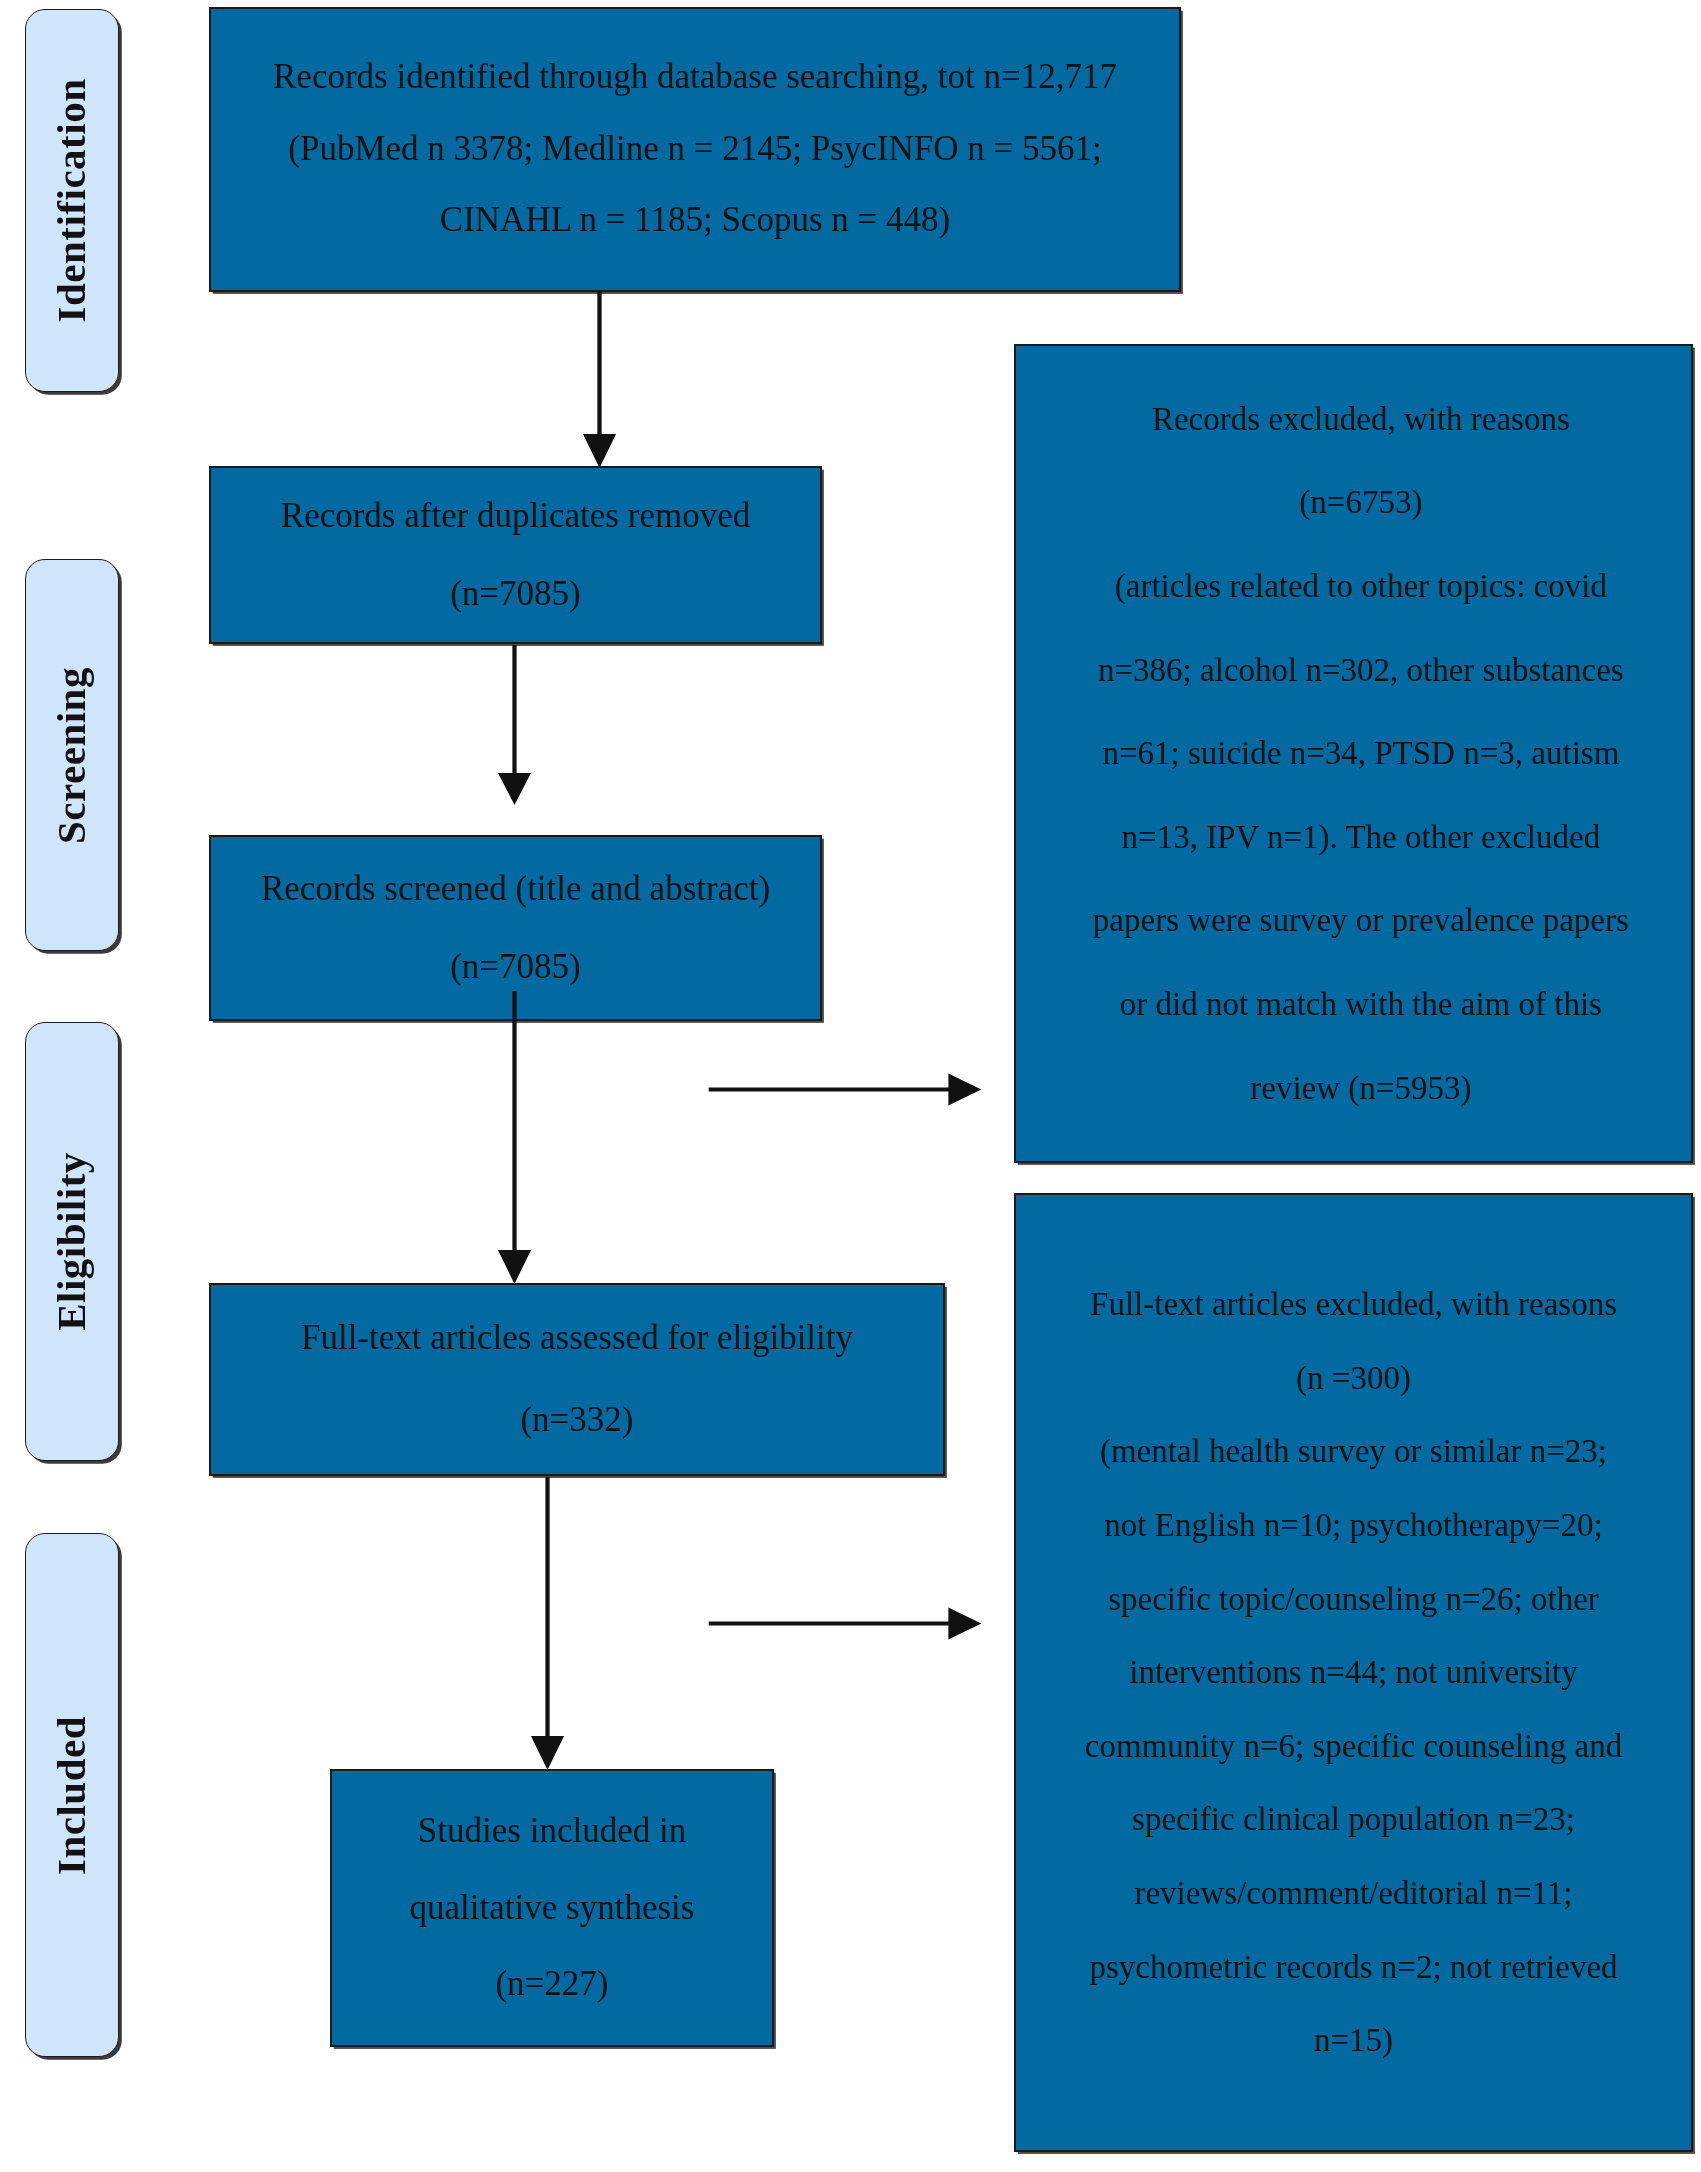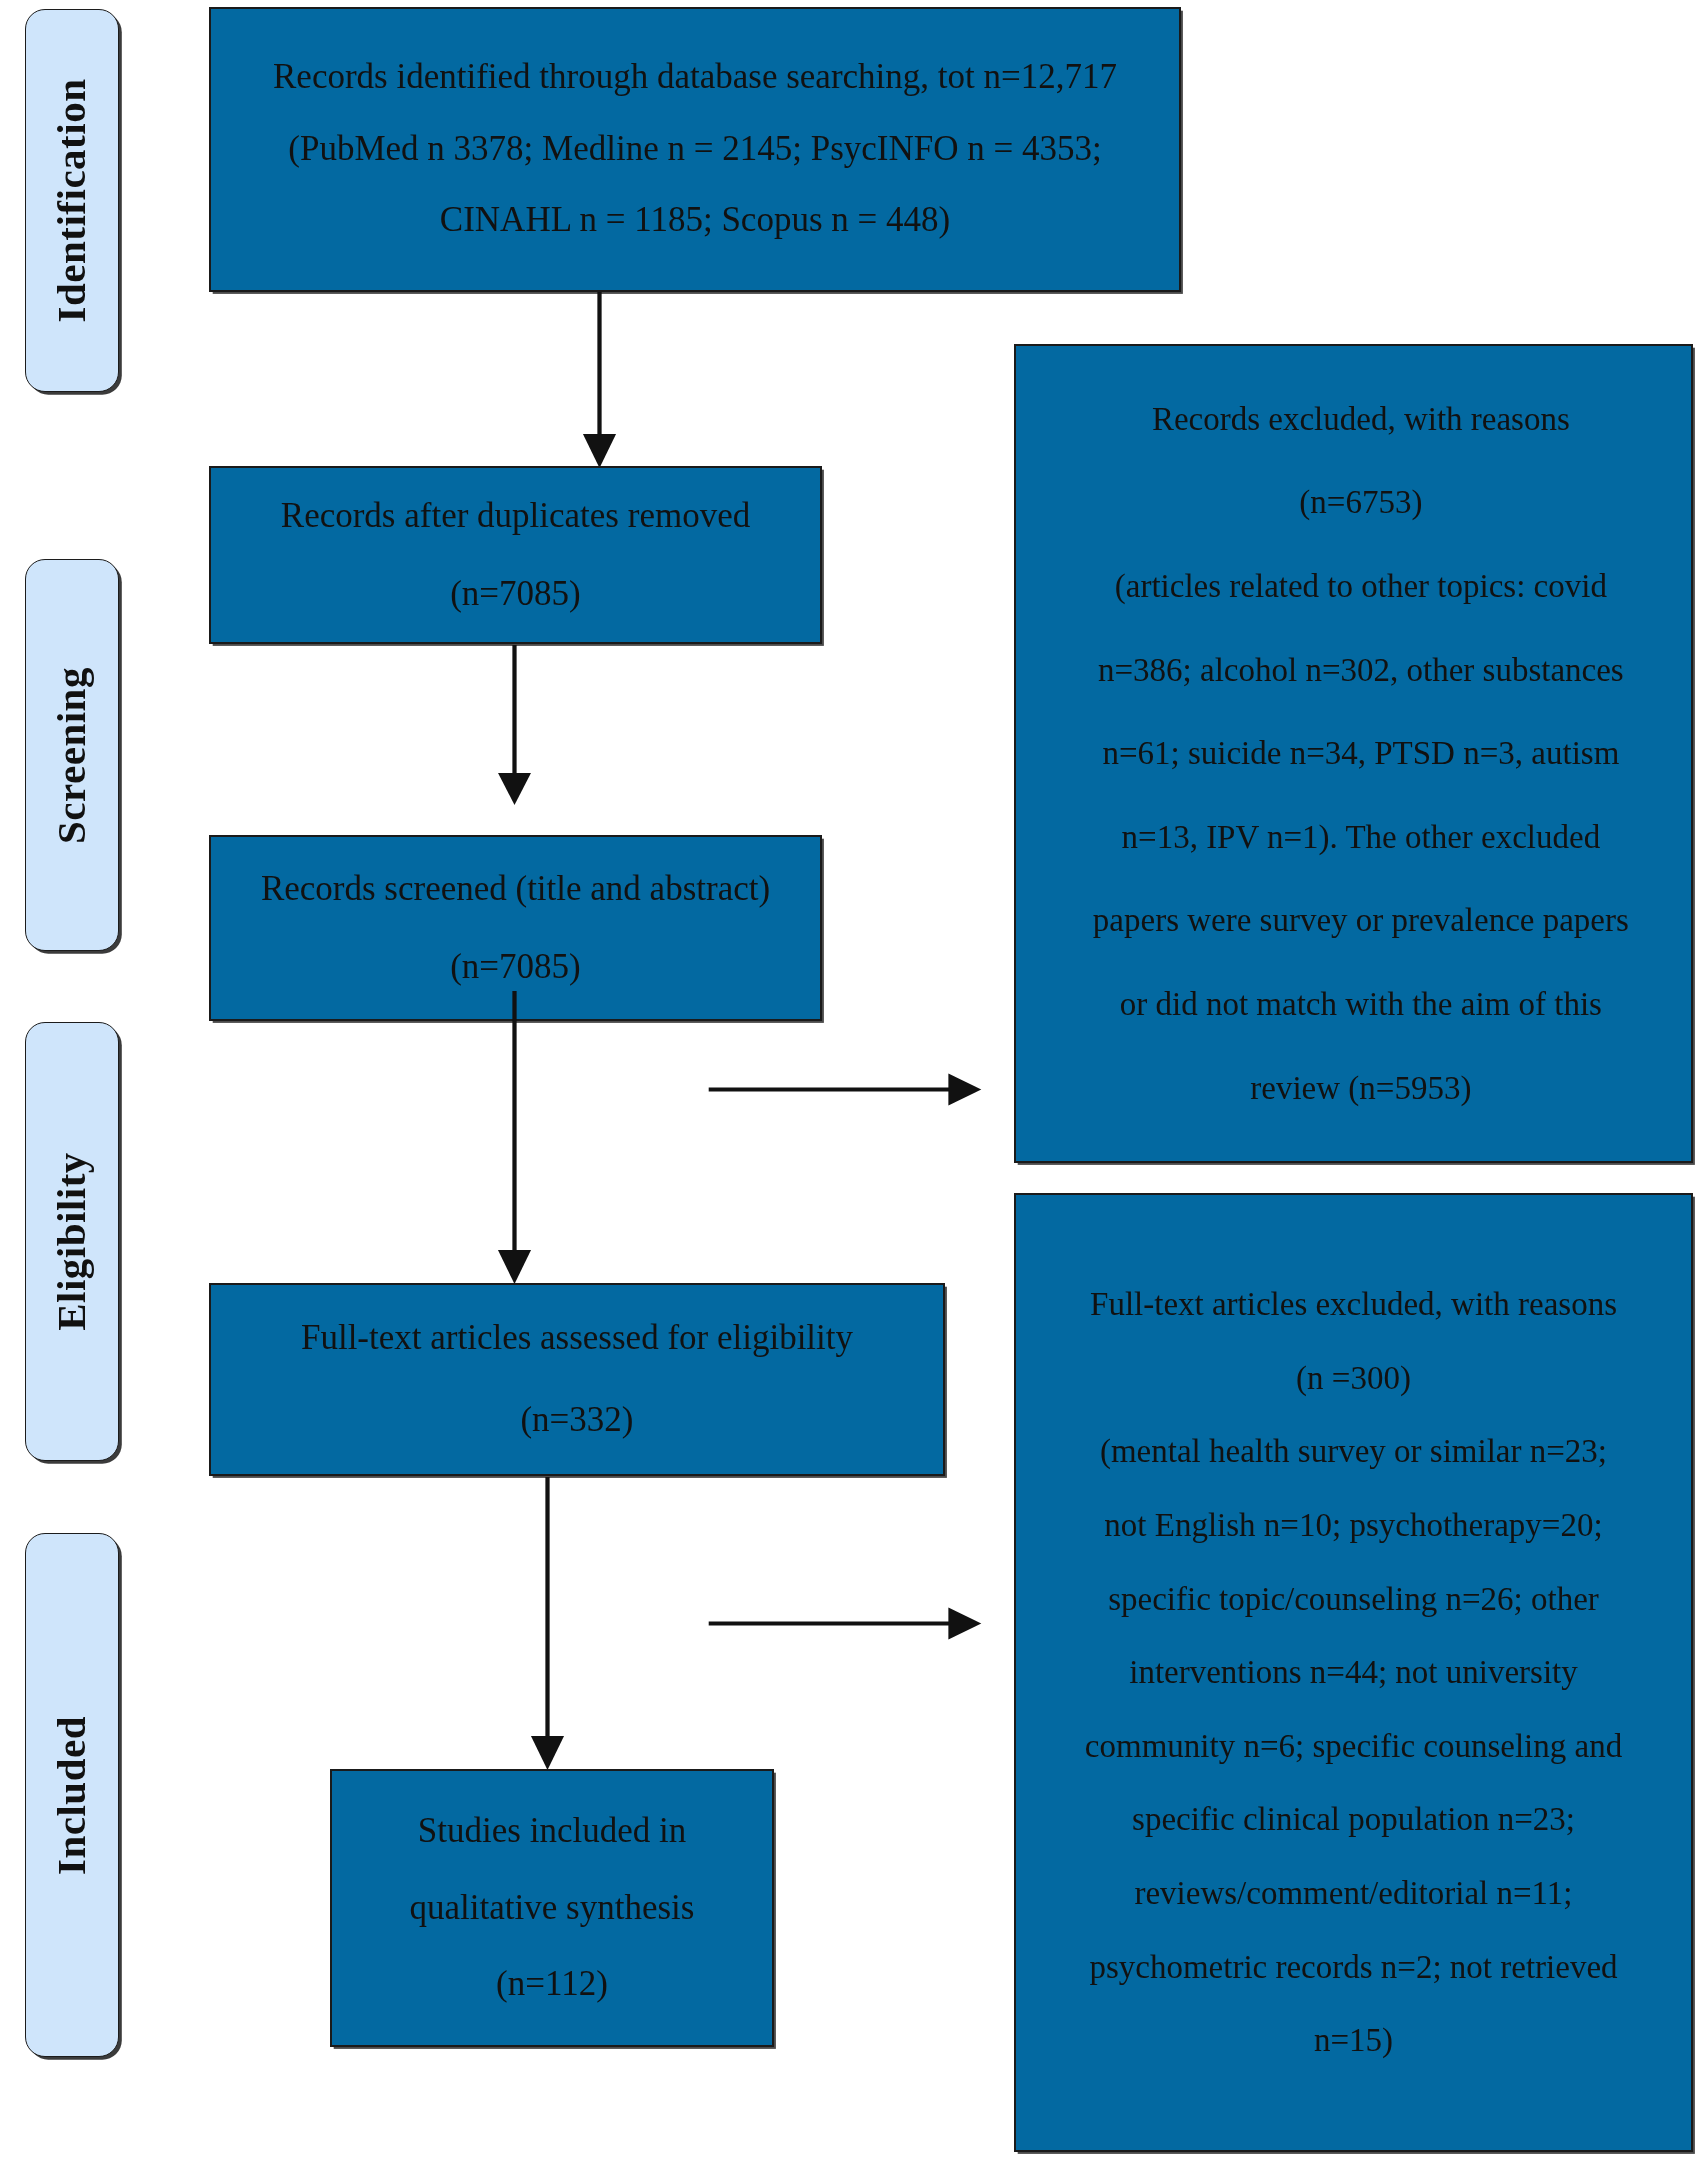--- a/index.html
+++ b/index.html
@@ -97,21 +97,21 @@
     <span class="stage-label">Eligibility</span>
   </div>
 
   <div class="stage-tab" style="left:24.5px; top:1533px; width:94px; height:524px;">
     <span class="stage-label">Included</span>
   </div>
 
   <div class="flow-box" style="left:209px; top:6.6px; width:972px; height:285px;">
     <span class="line">Records identified through database searching, tot n=12,717</span>
     <span class="spacer" style="height:35px"></span>
-    <span class="line">(PubMed n 3378; Medline n = 2145; PsycINFO n = 4353;</span>
+    <span class="line">(PubMed n 3378; Medline n = 2145; PsycINFO n = 5561;</span>
     <span class="spacer" style="height:35px"></span>
     <span class="line">CINAHL n = 1185; Scopus n = 448)</span>
   </div>
 
   <div class="conn" style="left:571px; top:292px; width:57px; height:176px;">
     <svg width="57" height="176" viewBox="0 0 120 372">
       <line x1="60" y1="0" x2="60" y2="330" stroke="#111111" stroke-width="9"></line>
       <polygon points="60,372 25,300 95,300" fill="#111111"></polygon>
     </svg>
   </div>
@@ -167,21 +167,21 @@
       <line x1="0" y1="50" x2="520" y2="50" stroke="#111111" stroke-width="9"></line>
       <polygon points="580,50 510,16 510,84" fill="#111111"></polygon>
     </svg>
   </div>
 
   <div class="flow-box" style="left:330px; top:1769px; width:444px; height:278px;">
     <span class="line">Studies included in</span>
     <span class="spacer" style="height:40px"></span>
     <span class="line">qualitative synthesis</span>
     <span class="spacer" style="height:40px"></span>
-    <span class="line">(n=112)</span>
+    <span class="line">(n=227)</span>
   </div>
 
   <div class="flow-box dense" style="left:1014px; top:344px; width:679px; height:819px;padding-left:27px;">
     <span class="line">Records excluded, with reasons</span>
     <span class="spacer" style="height:49px"></span>
     <span class="line">(n=6753)</span>
     <span class="spacer" style="height:49px"></span>
     <span class="line">(articles related to other topics: covid</span>
     <span class="spacer" style="height:49px"></span>
     <span class="line">n=386; alcohol n=302, other substances</span>

